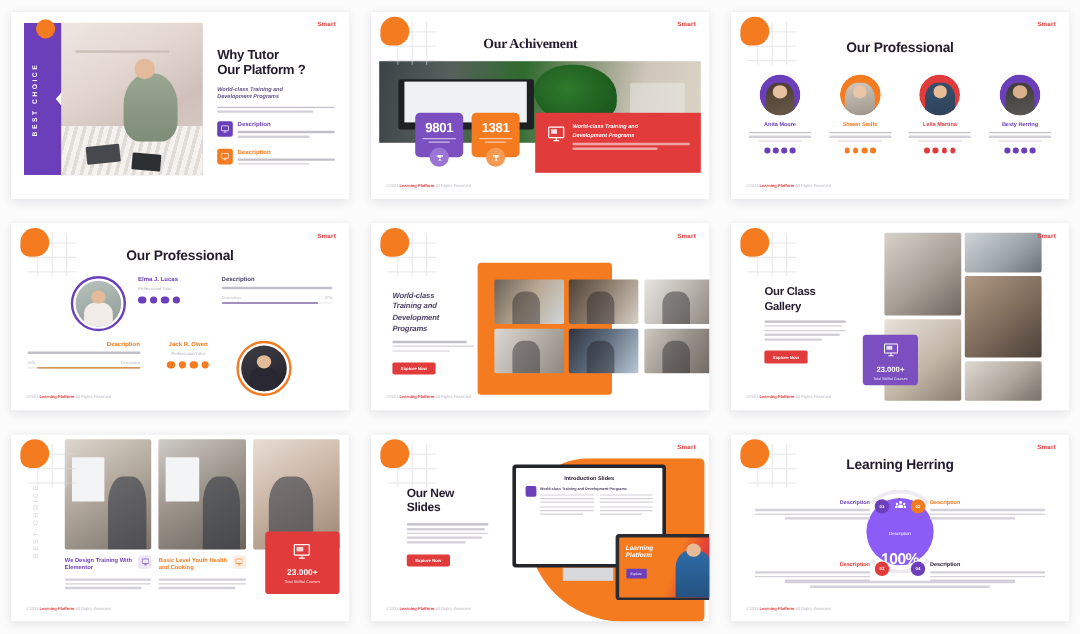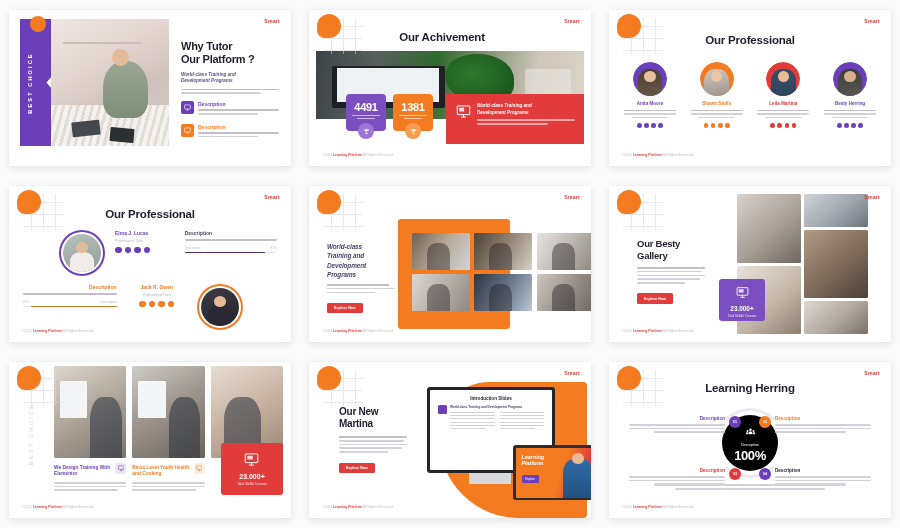--- a/index.html
+++ b/index.html
@@ -99,21 +99,21 @@
   .s1-feat { display: flex; gap: 4px; margin-top: 7px; align-items: flex-start; }
   .feat-ico { width: 13px; height: 13px; border-radius: 2px; display:flex; align-items:center; justify-content:center; flex:none; }
   .feat-ico svg { width: 7px; height: 7px; }
   .feat-ico.p { background: #6C3FBA; }
   .feat-ico.o { background: #F47B20; }
   .feat-title { font-size: 5px; font-weight: bold; margin-bottom: 2.4px; }
   .feat-title.p { color: #6C3FBA; }
   .feat-title.o { color: #F47B20; }
 
   
-  .s2-title { position: absolute; top: 21px; left: 0; right: 16px; }
+  .s2-title { position: absolute; top: 21px; left: 0; right: 16px; font-family: Liberation Serif, serif; }
   .s2-photo {
     position: absolute; left: 7px; right: 7px; top: 41px; height: 68px;
     background: linear-gradient(100deg,#3b4347 0%,#57605c 22%,#2f6b2e 44%,#7d8f6e 60%,#cfc5ba 80%,#ddd4c8 100%);
     overflow: hidden;
   }
   .s2-photo .mon { position:absolute; left:6%; top:22%; width:42%; height:62%; background:#1d2124; border-radius:2px;}
   .s2-photo .scr { position:absolute; left:8%; top:25%; width:38%; height:50%; background:#eef2f5;}
   .s2-photo .leaf { position:absolute; left:48%; top:4%; width:26%; height:74%;
      background: radial-gradient(ellipse at 40% 40%, #2f7a2c, #1c5a1d 70%); border-radius: 46% 54% 40% 60%; }
   .s2-photo .glass { position:absolute; right:5%; top:26%; width:17%; height:56%; background:rgba(235,235,230,.5); border-radius:2px;}
@@ -250,22 +250,22 @@
   .s8-lap-scr .lb { display: inline-block; margin-top: 4px; background: #6C3FBA; color: #fff; font-size: 2.8px; padding: 2px 4px; border-radius: 1px;}
   .s8-lap-scr .man { position: absolute; right: 4%; bottom: 0; width: 38%; height: 78%;
       background: linear-gradient(180deg,#2f6ba8,#24527f); border-radius: 36% 36% 0 0; }
   .s8-lap-scr .man:before { content:''; position:absolute; left:30%; top:-14%; width:40%; height:28%; background:#e6bb96; border-radius:50%;}
 
   
   .s9-title { position: absolute; top: 20px; left: 0; right: 0; }
   .s9-core { position: absolute; left: 50%; top: 46px; transform: translateX(-50%); width: 70px; height: 70px; }
   .s9-ring { position: absolute; inset: 0; border-radius: 50%; border: 3px solid #ece9f0;
       border-left-color: transparent; border-right-color: transparent; }
-  .s9-circle { position: absolute; inset: 7px; border-radius: 50%; background: #000000; color: #fff;
-      display: flex; flex-direction: column; align-items: center; justify-content: center; gap: 1px; }
+  .s9-circle { position: absolute; inset: 7px; border-radius: 50%; background: #8b5cf6; color: #fff;
+      display: flex; flex-direction: column; align-items: center; justify-content: center; gap: 11px; }
   .s9-circle svg { width: 11px; height: 11px; }
   .s9-circle .d { font-size: 3.6px; }
   .s9-circle .pc { font-size: 13px; font-weight: bold; letter-spacing: -.4px; }
   .s9-item { position: absolute; display: flex; gap: 4px; width: 112px; align-items: flex-start; }
   .s9-item.left { flex-direction: row-reverse; text-align: right; }
   .s9-num { width: 12px; height: 12px; border-radius: 50%; flex: none; color: #fff;
       font-size: 3.6px; font-weight: bold; display:flex; align-items:center; justify-content:center; }
   .s9-t { font-size: 4.6px; font-weight: bold; margin-bottom: 3px; }
   .p1 { left: 20px; top: 54px; } .p2 { right: 20px; top: 54px; }
   .p3 { left: 20px; top: 106px; } .p4 { right: 20px; top: 106px; }
@@ -346,21 +346,21 @@
     <div class="brand">Smart</div>
     <div class="s2-title title-h">Our Achivement</div>
     <div class="s2-photo">
       <div class="mon"></div>
           <div class="scr"></div>
           <div class="leaf"></div>
           <div class="glass"></div>
     </div>
     <div class="s2-cards">
       <div class="stat-card p">
-        <div class="stat-num">4491</div>
+        <div class="stat-num">9801</div>
         <div class="stat-lbl">
           <span class="blurline" style="width:86%"></span>
               <span class="blurline" style="width:58%"></span>
         </div>
         <div class="stat-bub p">
           <svg viewBox="0 0 24 24" fill="#fff">
                 <path d="M7 4h10v4a5 5 0 01-10 0V4zm-2 1H3v2a3 3 0 003 3V5zm14 0h2v2a3 3 0 01-3 3V5zM10 15h4v3h3v2H7v-2h3v-3z"></path>
               </svg>
         </div>
       </div>
@@ -635,21 +635,21 @@
       <i class="v" style="left:8px"></i>
           <i class="v" style="left:20px"></i>
           <i class="v" style="left:32px"></i>
       <i class="h" style="top:8px"></i>
           <i class="h" style="top:20px"></i>
           <i class="h" style="top:32px"></i>
     </div>
     <div class="corner-blob"></div>
     <div class="brand">Smart</div>
     <div class="s6-left">
-      <div class="s6-h" style="white-space:pre-line">Our Besty
+      <div class="s6-h" style="white-space:pre-line">Our Class
 Gallery</div>
       <div>
         <span class="blurline" style="width:100%"></span>
             <span class="blurline lt" style="width:96%"></span>
         <span class="blurline lt" style="width:100%"></span>
             <span class="blurline lt" style="width:92%"></span>
             <span class="blurline lt" style="width:70%"></span>
       </div>
       <button class="btn-red" style="margin-top:6px">Explore Now</button>
     </div>
@@ -761,21 +761,21 @@
           <i class="v" style="left:32px"></i>
       <i class="h" style="top:8px"></i>
           <i class="h" style="top:20px"></i>
           <i class="h" style="top:32px"></i>
     </div>
     <div class="corner-blob"></div>
     <div class="brand">Smart</div>
     <div class="s8-blob"></div>
     <div class="s8-left">
       <div class="s8-h" style="white-space:pre-line">Our New
-Martina</div>
+Slides</div>
       <div>
         <span class="blurline" style="width:100%"></span>
             <span class="blurline lt" style="width:96%"></span>
         <span class="blurline lt" style="width:100%"></span>
             <span class="blurline lt" style="width:92%"></span>
             <span class="blurline lt" style="width:72%"></span>
       </div>
       <button class="btn-red" style="margin-top:6px">Explore Now</button>
     </div>
     <div class="s8-stand"></div>

